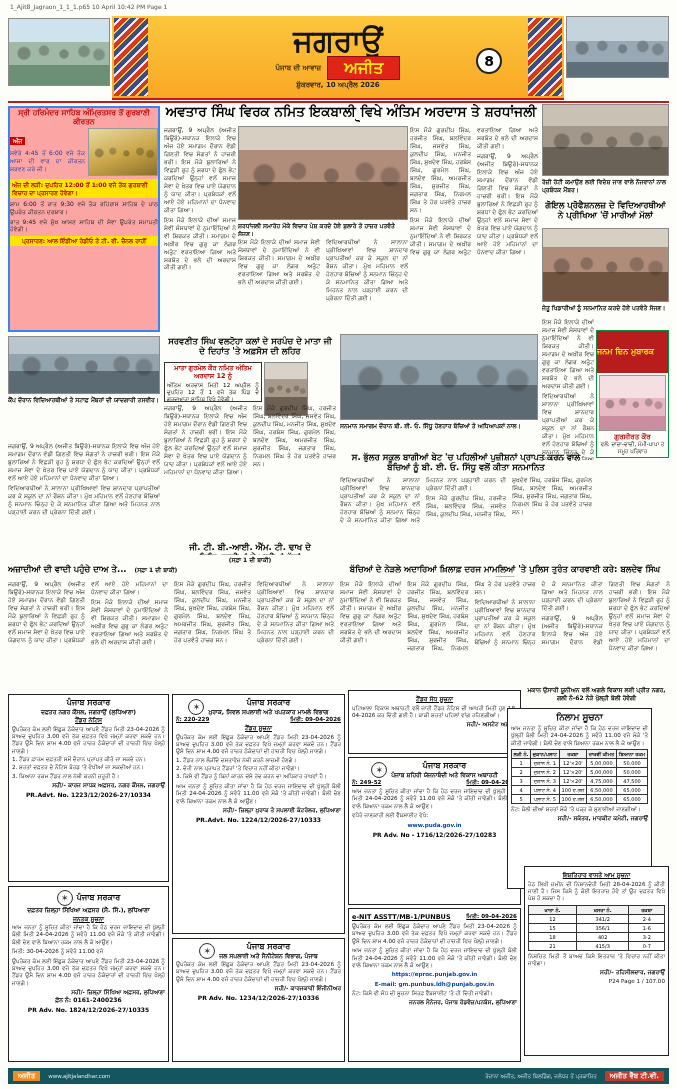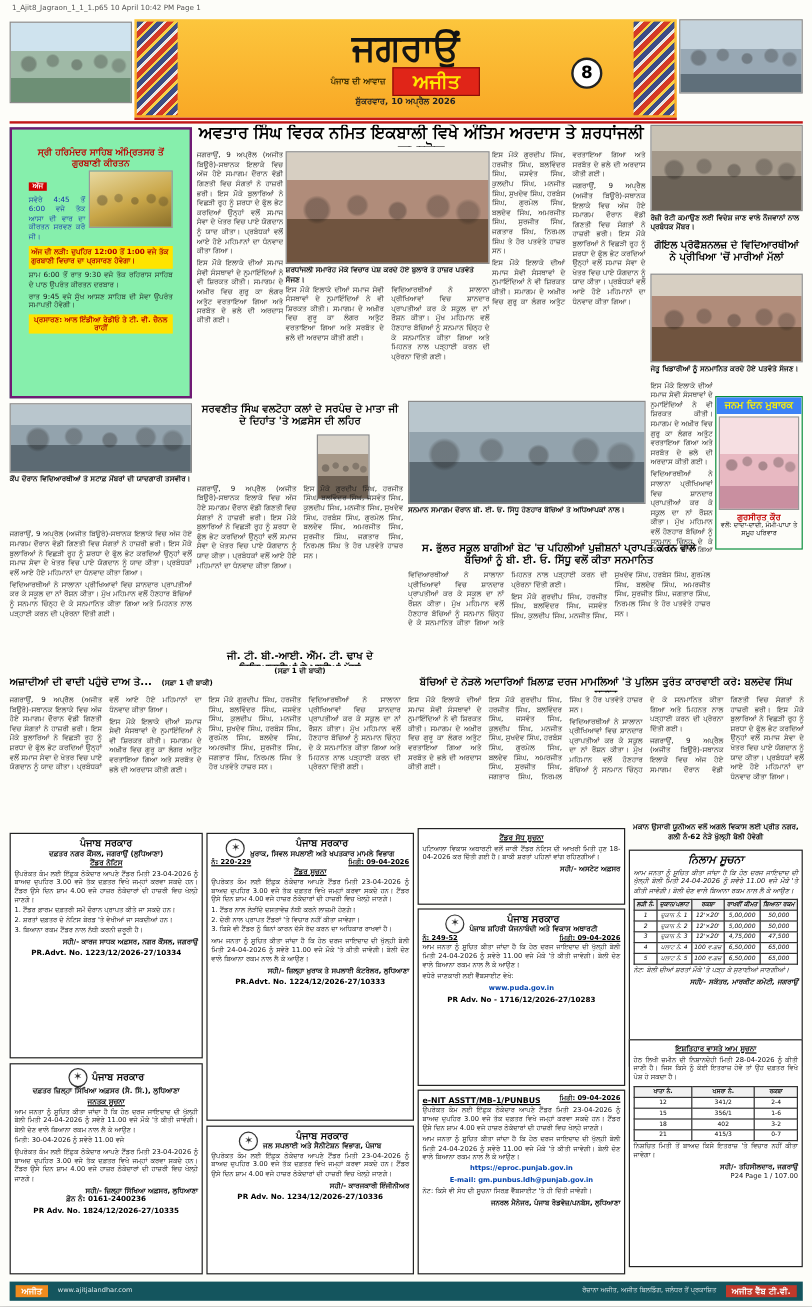--- a/index.html
+++ b/index.html
@@ -35,21 +35,21 @@
     background:repeating-linear-gradient(135deg,#27408f 0 4px,#e8eef8 4px 6px,#cf2b24 6px 10px,#f6d44a 10px 12px); }
   .city { font-size:30px; font-weight:bold; color:#141414; line-height:1.05; z-index:2; }
   .tagline { font-size:7px; font-weight:bold; color:#3a2c00; }
   .paper-box { background:#e02518; color:#ffe600; font-weight:bold; font-size:16px; padding:1px 16px; border:1px solid #8c1008; line-height:1.25; }
   .mast-date { font-size:7px; font-weight:bold; color:#222; margin-top:1px; }
   .page-circ { position:absolute; width:26px; height:26px; border-radius:50%; background:#fff; border:2px solid #222;
                display:flex; align-items:center; justify-content:center; font-size:14px; font-weight:bold; z-index:3; }
   .redrule { background:#c21818; }
 
   
-  .schedbox { border:2px solid #701a75; padding:14px; background:#86efac; }
+  .schedbox { border:2px solid #3b82f6; padding:0; background:#fca5a5; }
   .sched-title { color:#c00000; font-weight:bold; font-size:7.5px; text-align:center; line-height:1.2; }
   .sched-row { display:flex; gap:3px; margin-top:2px; }
   .chip-red { background:#d00000; color:#fff; font-size:6px; font-weight:bold; padding:0 3px; display:inline-block; }
   .sched-blue { color:#1636a8; font-size:6px; line-height:1.3; margin-top:2px; text-align:justify; }
   .sched-photo { position:relative; flex:0 0 70px; height:48px; border:1px solid #999; }
   .sched-yellow { background:#ffe400; color:#b00000; font-size:6px; font-weight:bold; padding:2px; margin-top:3px; line-height:1.25; }
   .sched-black { color:#191919; font-size:6px; line-height:1.3; margin-top:2px; text-align:justify; }
   .sched-footer { background:#ffe400; color:#b00000; font-weight:bold; font-size:6px; text-align:center; margin-top:3px; padding:1px; }
 
   
@@ -65,21 +65,21 @@
   .cols4 { column-count:4; column-gap:6px; }
   .cols5 { column-count:5; column-gap:6px; }
 
   
   .newsbox { border:1px solid #333; padding:2px; }
   .newsbox .t { color:#b00000; font-size:6.5px; font-weight:bold; text-align:center; line-height:1.2; }
   .newsbox .l { font-size:5.6px; line-height:1.3; text-align:justify; margin-top:1px; }
 
   
   .bday { border:1.5px solid #0a8f3c; display:flex; flex-direction:column; }
-  .bday-head { background:#3b82f6; color:#fff200; font-size:8px; font-weight:bold; text-align:center; padding:2px 0; }
+  .bday-head { background:#b91c1c; color:#fff200; font-size:8px; font-weight:bold; padding:16px 0; }
   .bday-photo { position:relative; margin:2px; height:78px; border:1px solid #999; }
   .bday-name { color:#c00000; font-weight:bold; font-size:7px; text-align:center; }
   .bday-wish { font-size:5.5px; text-align:center; line-height:1.25; padding:0 2px 2px; }
 
   
   .adbox { position:absolute; border:1px solid #222; background:#fff; padding:3px; overflow:hidden; }
   .ad-title { font-size:8px; font-weight:bold; text-align:center; line-height:1.2; }
   .ad-sub { font-size:6px; font-weight:bold; text-align:center; line-height:1.25; }
   .ad-sub.u { text-decoration:underline; margin-top:1px; }
   .ad-body { font-size:5.6px; line-height:1.32; text-align:justify; margin-top:2px; color:#111; }
@@ -179,20 +179,24 @@
   </div>
 
   <div class="abs bday" style="left:596px; top:330px; width:73px; height:128px;">
     <div class="bday-head">ਜਨਮ ਦਿਨ ਮੁਬਾਰਕ</div>
     <div class="bday-photo ph-baby photo" style="position:relative;"></div>
     <div class="bday-name">ਗੁਰਸੀਰਤ ਕੌਰ</div>
     <div class="bday-wish">ਵਲੋਂ: ਦਾਦਾ-ਦਾਦੀ, ਮੰਮੀ-ਪਾਪਾ ਤੇ ਸਮੂਹ ਪਰਿਵਾਰ</div>
   </div>
 
   <div class="abs h-sec" style="left:164px; top:336px; width:172px; height:24px;">ਸਰਵਣੀਤ ਸਿੰਘ ਵਲਟੋਹਾ ਕਲਾਂ ਦੇ ਸਰਪੰਚ ਦੇ ਮਾਤਾ ਜੀ ਦੇ ਦਿਹਾਂਤ 'ਤੇ ਅਫ਼ਸੋਸ ਦੀ ਲਹਿਰ</div>
+  <div class="abs newsbox" style="left:164px; top:362px; width:98px; height:40px;">
+    <div class="t">ਮਾਤਾ ਗੁਰਮੇਲ ਕੌਰ ਨਮਿਤ ਅੰਤਿਮ ਅਰਦਾਸ 12 ਨੂੰ</div>
+    <div class="l">ਅੰਤਿਮ ਅਰਦਾਸ ਮਿਤੀ 12 ਅਪ੍ਰੈਲ ਨੂੰ ਦੁਪਹਿਰ 12 ਤੋਂ 1 ਵਜੇ ਤੱਕ ਪਿੰਡ ਦੇ ਗੁਰਦੁਆਰਾ ਸਾਹਿਬ ਵਿਖੇ ਹੋਵੇਗੀ।</div>
+  </div>
   <div class="photo ph-portrait" style="left:264px; top:362px; width:44px; height:54px;"></div>
   <div class="abs body-txt cols2" style="left:164px; top:404px; width:172px; height:136px;">
     <div>ਜਗਰਾਉਂ, 9 ਅਪ੍ਰੈਲ (ਅਜੀਤ ਬਿਊਰੋ)-ਸਥਾਨਕ ਇਲਾਕੇ ਵਿਚ ਅੱਜ ਹੋਏ ਸਮਾਗਮ ਦੌਰਾਨ ਵੱਡੀ ਗਿਣਤੀ ਵਿਚ ਸੰਗਤਾਂ ਨੇ ਹਾਜ਼ਰੀ ਭਰੀ। ਇਸ ਮੌਕੇ ਬੁਲਾਰਿਆਂ ਨੇ ਵਿਛੜੀ ਰੂਹ ਨੂੰ ਸ਼ਰਧਾ ਦੇ ਫੁੱਲ ਭੇਟ ਕਰਦਿਆਂ ਉਨ੍ਹਾਂ ਵਲੋਂ ਸਮਾਜ ਸੇਵਾ ਦੇ ਖੇਤਰ ਵਿਚ ਪਾਏ ਯੋਗਦਾਨ ਨੂੰ ਯਾਦ ਕੀਤਾ। ਪ੍ਰਬੰਧਕਾਂ ਵਲੋਂ ਆਏ ਹੋਏ ਮਹਿਮਾਨਾਂ ਦਾ ਧੰਨਵਾਦ ਕੀਤਾ ਗਿਆ।</div>
     <div>ਇਸ ਮੌਕੇ ਗੁਰਦੀਪ ਸਿੰਘ, ਹਰਜੀਤ ਸਿੰਘ, ਬਲਵਿੰਦਰ ਸਿੰਘ, ਜਸਵੰਤ ਸਿੰਘ, ਕੁਲਦੀਪ ਸਿੰਘ, ਮਨਜੀਤ ਸਿੰਘ, ਸੁਖਦੇਵ ਸਿੰਘ, ਹਰਬੰਸ ਸਿੰਘ, ਗੁਰਮੇਲ ਸਿੰਘ, ਬਲਦੇਵ ਸਿੰਘ, ਅਮਰਜੀਤ ਸਿੰਘ, ਸੁਰਜੀਤ ਸਿੰਘ, ਜਗਤਾਰ ਸਿੰਘ, ਨਿਰਮਲ ਸਿੰਘ ਤੇ ਹੋਰ ਪਤਵੰਤੇ ਹਾਜ਼ਰ ਸਨ।</div>
   </div>
   <div class="abs h-sec" style="left:164px; top:542px; width:172px; height:13px;">ਜੀ. ਟੀ. ਬੀ.-ਆਈ. ਐੱਮ. ਟੀ. ਢਾਖ ਦੇ ਵਿਦਿਆਰਥੀਆਂ ਨੇ ਮਾਰੀਆਂ ਮੱਲਾਂ</div>
   <div class="abs cont-tag" style="left:164px; top:556px; width:172px; height:8px;">(ਸਫ਼ਾ 1 ਦੀ ਬਾਕੀ)</div>
 
   <div class="photo ph-group" style="left:340px; top:334px; width:198px; height:86px;"></div>
   <div class="abs caption" style="left:340px; top:422px; width:198px; height:20px;">ਸਨਮਾਨ ਸਮਾਗਮ ਦੌਰਾਨ ਬੀ. ਈ. ਓ. ਸਿੱਧੂ ਹੋਣਹਾਰ ਬੱਚਿਆਂ ਤੇ ਅਧਿਆਪਕਾਂ ਨਾਲ।</div>
@@ -317,21 +321,21 @@
     <div class="ad-body">ਉਪਰੋਕਤ ਕੰਮ ਲਈ ਇੱਛੁਕ ਠੇਕੇਦਾਰ ਆਪਣੇ ਟੈਂਡਰ ਮਿਤੀ 23-04-2026 ਨੂੰ ਬਾਅਦ ਦੁਪਹਿਰ 3.00 ਵਜੇ ਤੱਕ ਦਫ਼ਤਰ ਵਿਖੇ ਜਮ੍ਹਾਂ ਕਰਵਾ ਸਕਦੇ ਹਨ। ਟੈਂਡਰ ਉਸੇ ਦਿਨ ਸ਼ਾਮ 4.00 ਵਜੇ ਹਾਜ਼ਰ ਠੇਕੇਦਾਰਾਂ ਦੀ ਹਾਜ਼ਰੀ ਵਿਚ ਖੋਲ੍ਹੇ ਜਾਣਗੇ।</div>
     <div class="ad-body">ਆਮ ਜਨਤਾ ਨੂੰ ਸੂਚਿਤ ਕੀਤਾ ਜਾਂਦਾ ਹੈ ਕਿ ਹੇਠ ਦਰਜ ਜਾਇਦਾਦ ਦੀ ਖੁੱਲ੍ਹੀ ਬੋਲੀ ਮਿਤੀ 24-04-2026 ਨੂੰ ਸਵੇਰੇ 11.00 ਵਜੇ ਮੌਕੇ 'ਤੇ ਕੀਤੀ ਜਾਵੇਗੀ। ਬੋਲੀ ਦੇਣ ਵਾਲੇ ਬਿਆਨਾ ਰਕਮ ਨਾਲ ਲੈ ਕੇ ਆਉਣ।</div>
     <div class="ad-body link" style="text-align:center;">https://eproc.punjab.gov.in</div>
     <div class="ad-body link" style="text-align:center;">E-mail: gm.punbus.ldh@punjab.gov.in</div>
     <div class="ad-body">ਨੋਟ: ਕਿਸੇ ਵੀ ਸੋਧ ਦੀ ਸੂਚਨਾ ਸਿਰਫ਼ ਵੈੱਬਸਾਈਟ 'ਤੇ ਹੀ ਦਿੱਤੀ ਜਾਵੇਗੀ।</div>
     <div class="ad-sign">ਜਨਰਲ ਮੈਨੇਜਰ, ਪੰਜਾਬ ਰੋਡਵੇਜ਼/ਪਨਬੱਸ, ਲੁਧਿਆਣਾ</div>
   </div>
 
   <div class="abs" style="left:524px; top:686px; width:145px; height:20px; font-size:6px; font-weight:bold; text-align:center; line-height:1.25;">ਮਕਾਨ ਉਸਾਰੀ ਯੂਨੀਅਨ ਵਲੋਂ ਅਗਲੇ ਵਿਕਾਸ ਲਈ ਪ੍ਰੀਤ ਨਗਰ, ਗਲੀ ਨੰ-62 ਨੇੜੇ ਖੁੱਲ੍ਹੀ ਬੋਲੀ ਹੋਵੇਗੀ</div>
 
-  <div class="adbox" style="left:524px; top:708px; width:145px; height:181px;font-style:italic;">
+  <div class="adbox" style="left:507px; top:708px; width:145px; height:181px;">
     <div class="ad-title" style="font-size:9px;">ਨਿਲਾਮ ਸੂਚਨਾ</div>
     <div class="ad-body">ਆਮ ਜਨਤਾ ਨੂੰ ਸੂਚਿਤ ਕੀਤਾ ਜਾਂਦਾ ਹੈ ਕਿ ਹੇਠ ਦਰਜ ਜਾਇਦਾਦ ਦੀ ਖੁੱਲ੍ਹੀ ਬੋਲੀ ਮਿਤੀ 24-04-2026 ਨੂੰ ਸਵੇਰੇ 11.00 ਵਜੇ ਮੌਕੇ 'ਤੇ ਕੀਤੀ ਜਾਵੇਗੀ। ਬੋਲੀ ਦੇਣ ਵਾਲੇ ਬਿਆਨਾ ਰਕਮ ਨਾਲ ਲੈ ਕੇ ਆਉਣ।</div>
     <table class="adtab">
       <thead>
         <tr>
           <th>ਲੜੀ ਨੰ.</th>
           <th>ਦੁਕਾਨ/ਪਲਾਟ</th>
           <th>ਰਕਬਾ</th>
           <th>ਰਾਖਵੀਂ ਕੀਮਤ</th>
           <th>ਬਿਆਨਾ ਰਕਮ</th>

